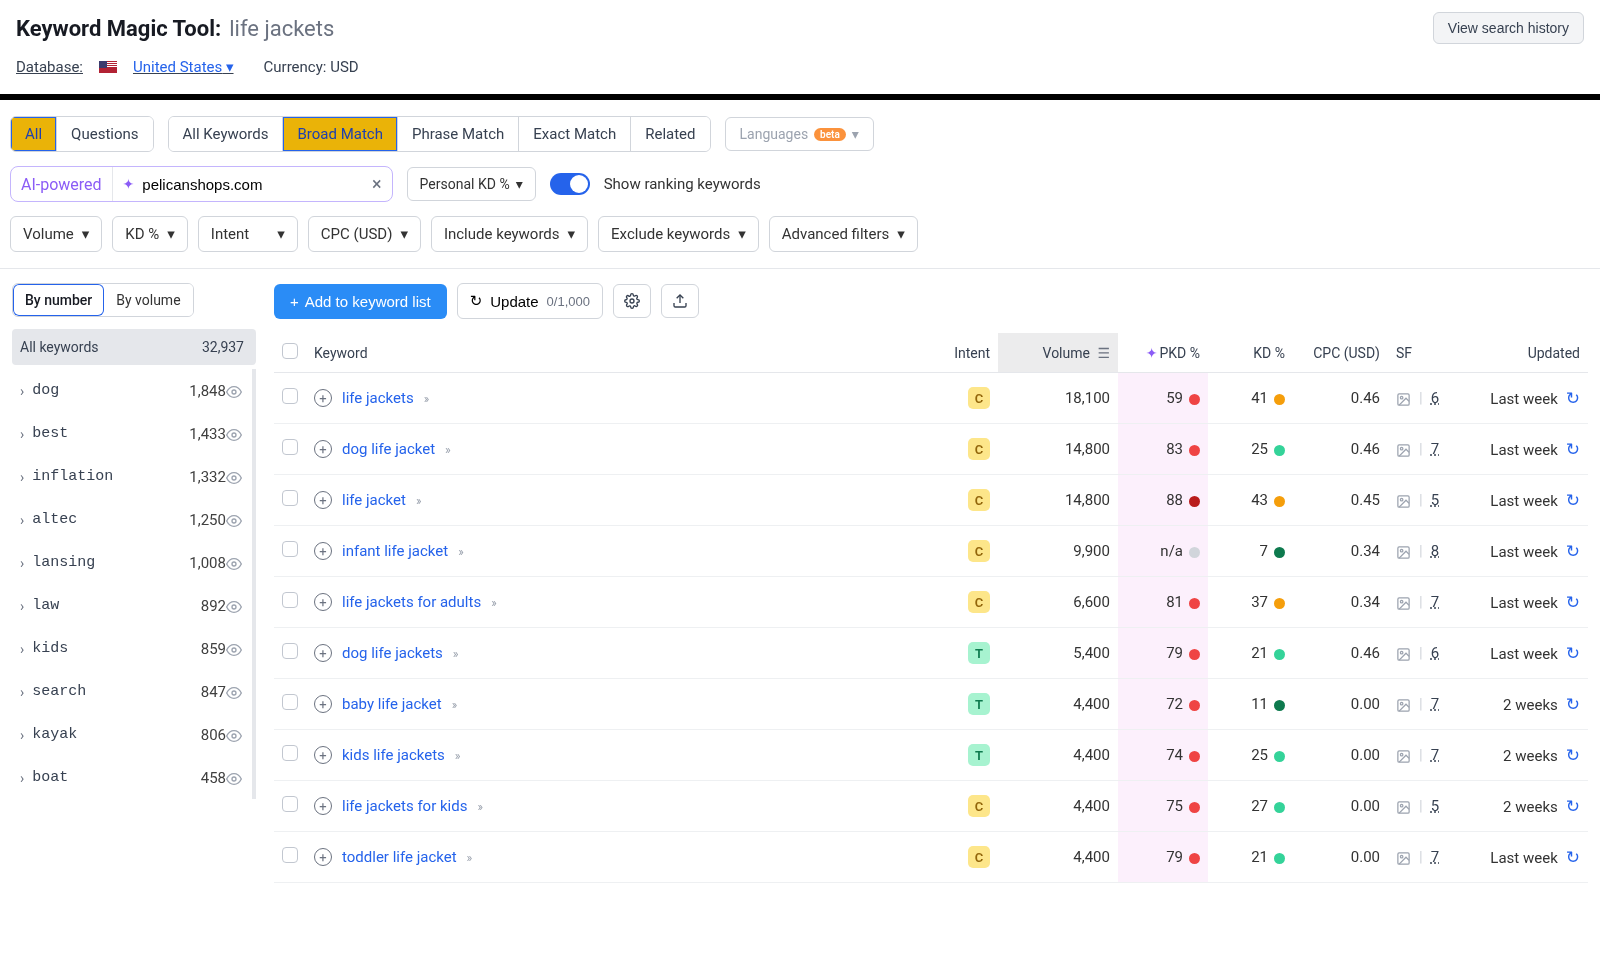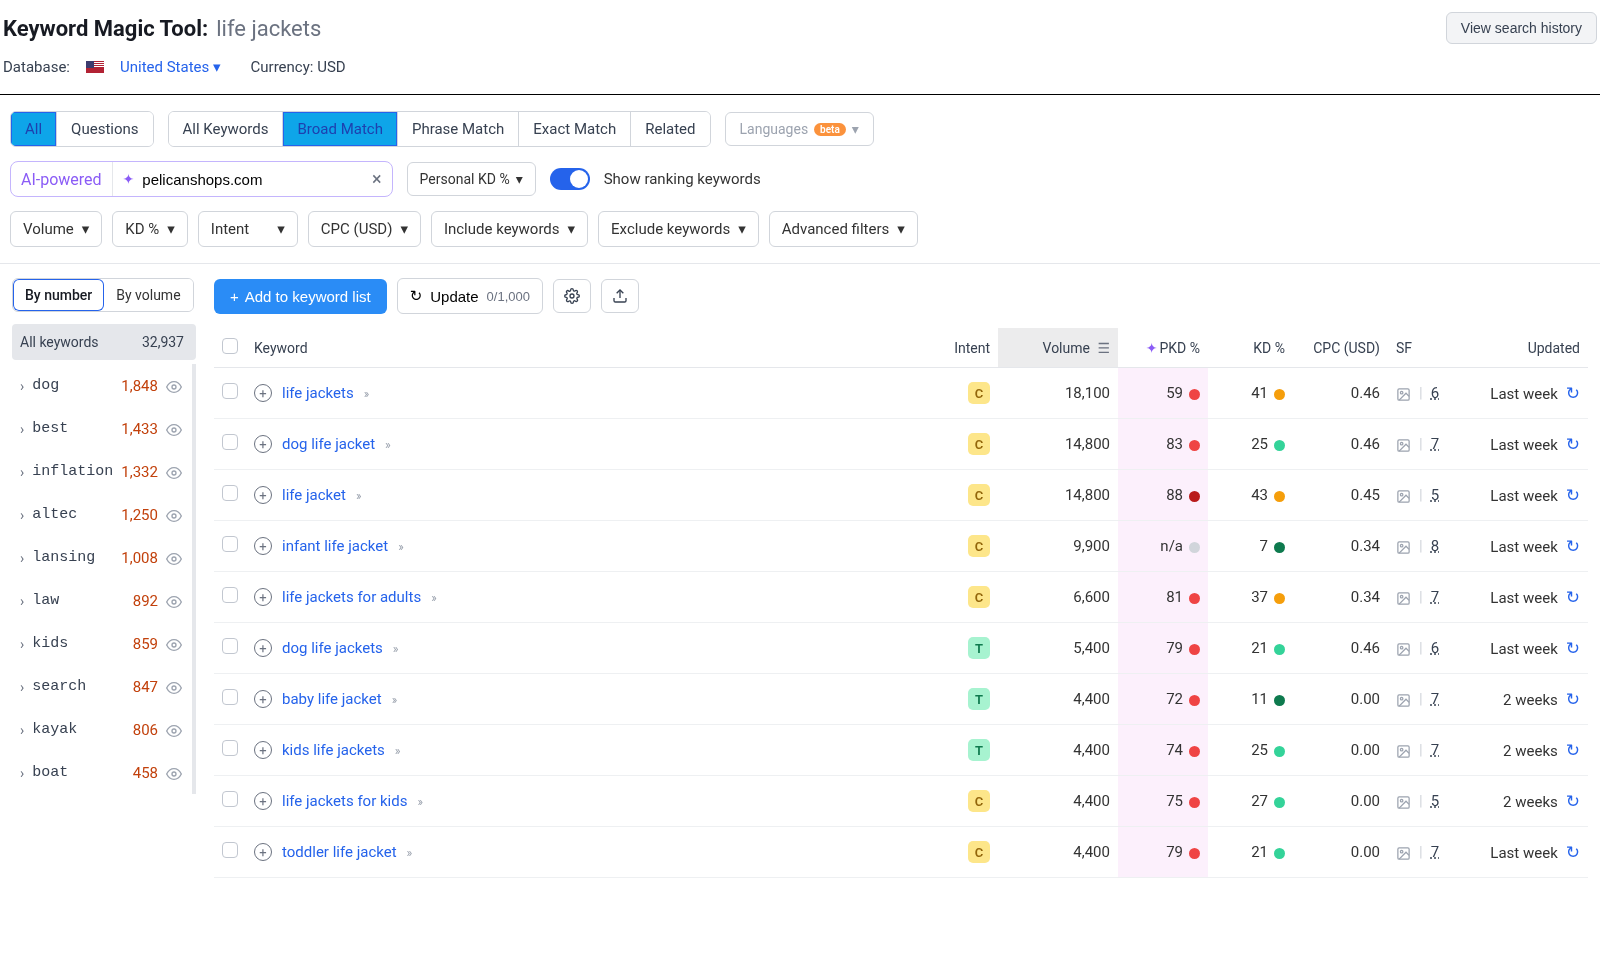--- a/index.html
+++ b/index.html
@@ -1,61 +1,61 @@
 <!DOCTYPE html>
 <html><head>
 <meta charset="utf-8">
 <style>
 * { box-sizing: border-box; margin: 0; padding: 0; }
 body { font-family: -apple-system, BlinkMacSystemFont, "Segoe UI", Roboto, sans-serif; font-size: 14px; color: #333; background: #fff; }
-.header { padding: 12px 3px 18px; border-bottom: 1px solid #000000; }
+.header { padding: 12px 16px 18px; border-bottom: 6px solid #000000; }
 .title-row { display: flex; align-items: center; justify-content: space-between; }
 .title { font-size: 22px; font-weight: 700; color: #171a22; display: flex; align-items: baseline; gap: 8px; }
 .title .query { font-weight: 400; color: #6b7280; }
 .history-btn { background: #f3f4f6; border: 1px solid #d1d5db; border-radius: 6px; padding: 7px 14px; font-size: 14px; color: #374151; cursor: pointer; }
 .meta-row { margin-top: 14px; display: flex; gap: 30px; font-size: 15px; color: #374151; }
-.meta-row .db { display: flex; align-items: center; gap: 16px; }
+.meta-row .db { display: flex; align-items: center; gap: 16px; text-decoration: underline; }
 .meta-row .db a { color: #2563eb; text-decoration: none; }
 .flag { width: 18px; height: 12px; background: linear-gradient(to bottom, #b22234 0%, #b22234 8%, #fff 8%, #fff 16%, #b22234 16%, #b22234 24%, #fff 24%, #fff 32%, #b22234 32%, #b22234 40%, #fff 40%, #fff 48%, #b22234 48%); position: relative; display: inline-block; }
 .flag::before { content: ''; position: absolute; top: 0; left: 0; width: 8px; height: 7px; background: #3c3b6e; }
 
 .filters { padding: 16px 10px; border-bottom: 1px solid #e5e7eb; }
 .filter-row { display: flex; gap: 10px; align-items: center; margin-bottom: 14px; }
 .tab-group { display: inline-flex; border: 1px solid #d1d5db; border-radius: 6px; overflow: hidden; margin-right: 4px; }
 .tab-item { padding: 8px 14px; font-size: 15px; background: #fff; border-right: 1px solid #d1d5db; cursor: pointer; color: #374151; }
 .tab-item:last-child { border-right: none; }
-.tab-item.active { background: #0ea5e9; color: #1e40af; box-shadow: inset 0 0 0 1px #2563eb; }
+.tab-item.active { background: #eab308; color: #1e40af; box-shadow: inset 0 0 0 1px #2563eb; }
 .lang-btn { display: inline-flex; align-items: center; gap: 6px; padding: 8px 14px; border: 1px solid #d1d5db; border-radius: 6px; background: #fff; color: #9ca3af; cursor: pointer; }
 .badge-beta { background: #fb923c; color: #fff; font-size: 10px; padding: 1px 6px; border-radius: 8px; font-weight: 600; }
 
 .ai-row { display: flex; align-items: center; gap: 14px; margin-bottom: 14px; }
 .ai-wrap { display: inline-flex; align-items: center; border: 1px solid #c4b5fd; border-radius: 8px; overflow: hidden; }
 .ai-label { color: #8b5cf6; font-size: 16px; padding: 0 10px; }
 .ai-input { display: flex; align-items: center; border-left: 1px solid #e5e7eb; padding: 8px 10px; width: 280px; }
 .sparkle { color: #8b5cf6; margin-right: 8px; }
 .ai-input input { border: none; outline: none; flex: 1; font-size: 15px; }
 .clear-x { color: #6b7280; cursor: pointer; font-size: 18px; line-height: 1; }
 .pkd-btn { display: inline-flex; align-items: center; gap: 6px; padding: 8px 12px; border: 1px solid #d1d5db; border-radius: 6px; background: #fff; cursor: pointer; }
 .toggle { width: 40px; height: 22px; background: #2563eb; border-radius: 11px; position: relative; cursor: pointer; }
 .toggle::after { content: ''; position: absolute; right: 2px; top: 2px; width: 18px; height: 18px; background: #fff; border-radius: 50%; }
 .toggle-label { font-size: 15px; }
 
 .dd-btn { display: inline-flex; align-items: center; gap: 8px; padding: 8px 12px; border: 1px solid #d1d5db; border-radius: 6px; background: #fff; cursor: pointer; font-size: 15px; }
 
 .main { display: flex; }
-.sidebar { width: 196px; flex-shrink: 0; padding: 14px 0 0 12px; }
+.sidebar { width: 256px; flex-shrink: 0; padding: 14px 0 0 12px; }
 .view-toggle { display: inline-flex; border-radius: 6px; overflow: hidden; margin-bottom: 12px; border: 1px solid #d1d5db; }
 .vt-item { padding: 8px 12px; font-size: 14px; cursor: pointer; background: #fff; }
 .vt-item.active { background: #fff; box-shadow: inset 0 0 0 1px #2563eb; border-radius: 6px; color: #171a22; font-weight: 500; }
 .all-kw { display: flex; justify-content: space-between; padding: 10px 12px 10px 8px; font-size: 14px; background: #e5e7eb; color: #374151; border-radius: 4px; margin-bottom: 4px; }
 .sb-scroll { max-height: 560px; overflow-y: auto; border-right: 4px solid #e5e7eb; padding-right: 4px; }
 .sb-item { display: flex; align-items: center; padding: 12px 6px 12px 8px; font-size: 15px; color: #374151; cursor: pointer; }
 .sb-item .chev { color: #6b7280; margin-right: 8px; font-size: 14px; }
 .sb-item .lbl { flex: 1; font-family: Liberation Mono, monospace; }
-.sb-item .cnt { color: #c2410c; margin-right: 8px; }
+.sb-item .cnt { color: #404040; margin-right: 0; }
 .eye { color: #9ca3af; font-size: 16px; }
 
 .content { flex: 1; padding: 14px 12px 0 18px; }
 .stats-row { display: flex; align-items: center; justify-content: space-between; margin-bottom: 14px; }
 .stats { display: flex; gap: 18px; font-size: 15px; color: #374151; }
 .stats b { color: #111; }
 .actions { display: flex; gap: 10px; align-items: center; }
 .btn-primary { background: #2a8cf6; color: #fff; border: none; border-radius: 6px; padding: 9px 16px; font-size: 15px; cursor: pointer; display: inline-flex; align-items: center; gap: 6px; }
 .btn-light { background: #fff; border: 1px solid #d1d5db; border-radius: 6px; padding: 8px 12px; font-size: 15px; cursor: pointer; display: inline-flex; align-items: center; gap: 8px; }
 .btn-icon { background: #fff; border: 1px solid #d1d5db; border-radius: 6px; padding: 8px 10px; cursor: pointer; display: inline-flex; align-items: center; color: #374151; }

